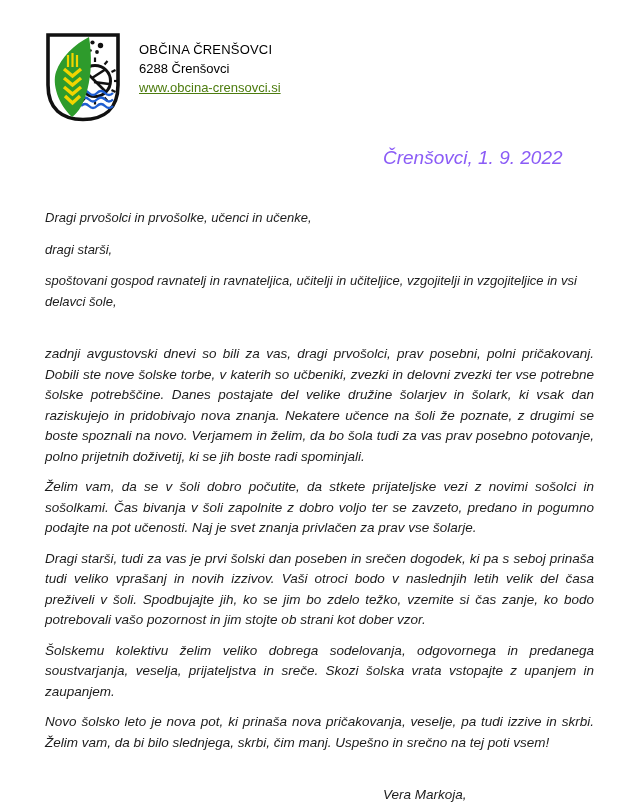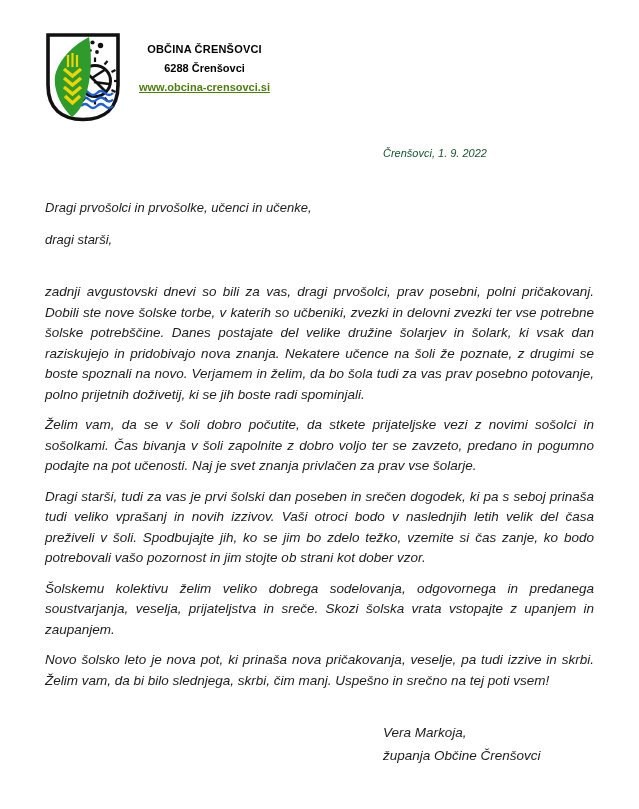--- a/index.html
+++ b/index.html
@@ -9,31 +9,31 @@
     font-family: "Liberation Sans", sans-serif;
     color: #1c1c1c;
     position: relative;
     overflow: hidden;
   }
   .page { padding: 33px 45px 0 45px; }
 
   
   .letterhead { display: flex; align-items: flex-start; gap: 18px; }
   .coa { width: 76px; height: 89px; flex: 0 0 auto; }
-  .org-block { padding-top: 7px; font-weight: bold; font-size: 11px; line-height: 19px; color: #000; text-align: center; }
+  .org-block { padding-top: 7px; font-weight: normal; font-size: 13px; line-height: 19px; color: #000; }
   .org-name { letter-spacing: 0.2px; }
   .org-website { text-decoration: underline; color: #4d7c0f; display: inline-block; }
 
   
   .dateline {
     margin-top: 25px;
     padding-left: 338px;
     font-style: italic;
-    font-size: 11px;
-    color: #14532d;
+    font-size: 19px;
+    color: #8b5cf6;
   }
 
   
   .salutations { margin-top: 39px; }
   .salutations p {
     font-style: italic;
     font-size: 13px;
     line-height: 20.5px;
     margin-bottom: 11px;
     text-align: left;
@@ -123,20 +123,21 @@
       <div>6288 Črenšovci</div>
       <a href="#" class="org-website">www.obcina-crensovci.si</a>
     </div>
   </div>
 
   <div class="dateline">Črenšovci, 1. 9. 2022</div>
 
   <div class="salutations">
     <p>Dragi prvošolci in prvošolke, učenci in učenke,</p>
     <p>dragi starši,</p>
+    <p>spoštovani gospod ravnatelj in ravnateljica, učitelji in učiteljice, vzgojitelji in vzgojiteljice in vsi delavci šole,</p>
   </div>
 
   <div class="body-text">
     <p>zadnji avgustovski dnevi so bili za vas, dragi prvošolci, prav posebni, polni pričakovanj. Dobili ste nove šolske torbe, v katerih so učbeniki, zvezki in delovni zvezki ter vse potrebne šolske potrebščine. Danes postajate del velike družine šolarjev in šolark, ki vsak dan raziskujejo in pridobivajo nova znanja. Nekatere učence na šoli že poznate, z drugimi se boste spoznali na novo. Verjamem in želim, da bo šola tudi za vas prav posebno potovanje, polno prijetnih doživetij, ki se jih boste radi spominjali.</p>
     <p>Želim vam, da se v šoli dobro počutite, da stkete prijateljske vezi z novimi sošolci in sošolkami. Čas bivanja v šoli zapolnite z dobro voljo ter se zavzeto, predano in pogumno podajte na pot učenosti. Naj je svet znanja privlačen za prav vse šolarje.</p>
     <p>Dragi starši, tudi za vas je prvi šolski dan poseben in srečen dogodek, ki pa s seboj prinaša tudi veliko vprašanj in novih izzivov. Vaši otroci bodo v naslednjih letih velik del časa preživeli v šoli. Spodbujajte jih, ko se jim bo zdelo težko, vzemite si čas zanje, ko bodo potrebovali vašo pozornost in jim stojte ob strani kot dober vzor.</p>
     <p>Šolskemu kolektivu želim veliko dobrega sodelovanja, odgovornega in predanega soustvarjanja, veselja, prijateljstva in sreče. Skozi šolska vrata vstopajte z upanjem in zaupanjem.</p>
     <p>Novo šolsko leto je nova pot, ki prinaša nova pričakovanja, veselje, pa tudi izzive in skrbi. Želim vam, da bi bilo slednjega, skrbi, čim manj. Uspešno in srečno na tej poti vsem!</p>
   </div>
 

